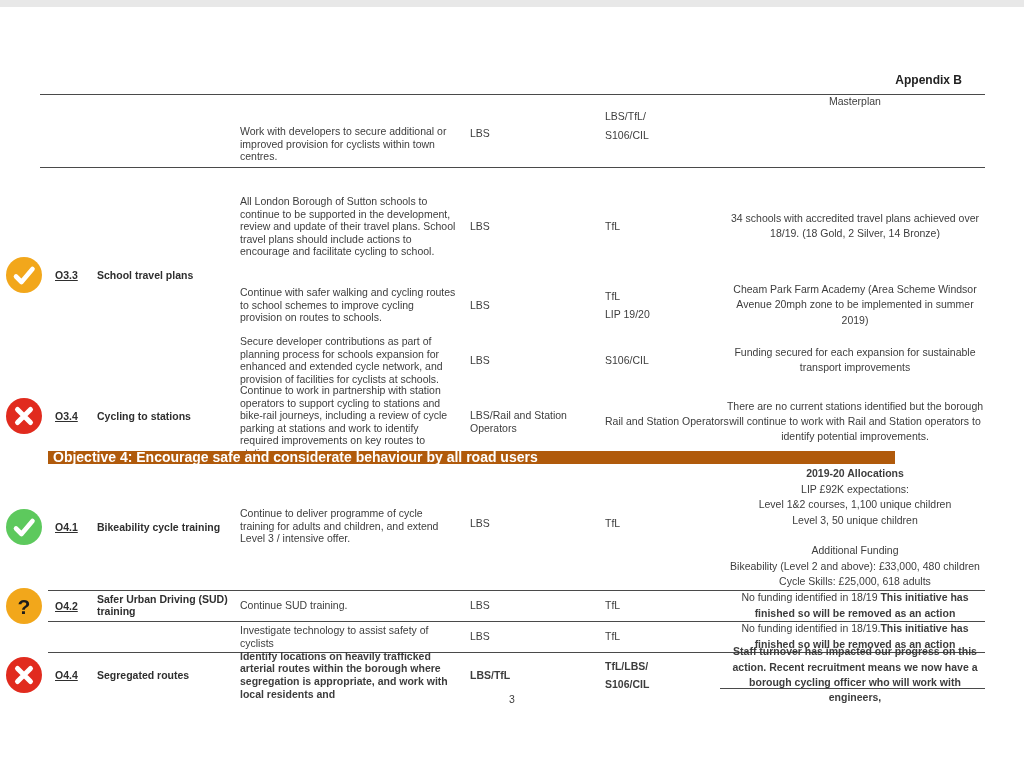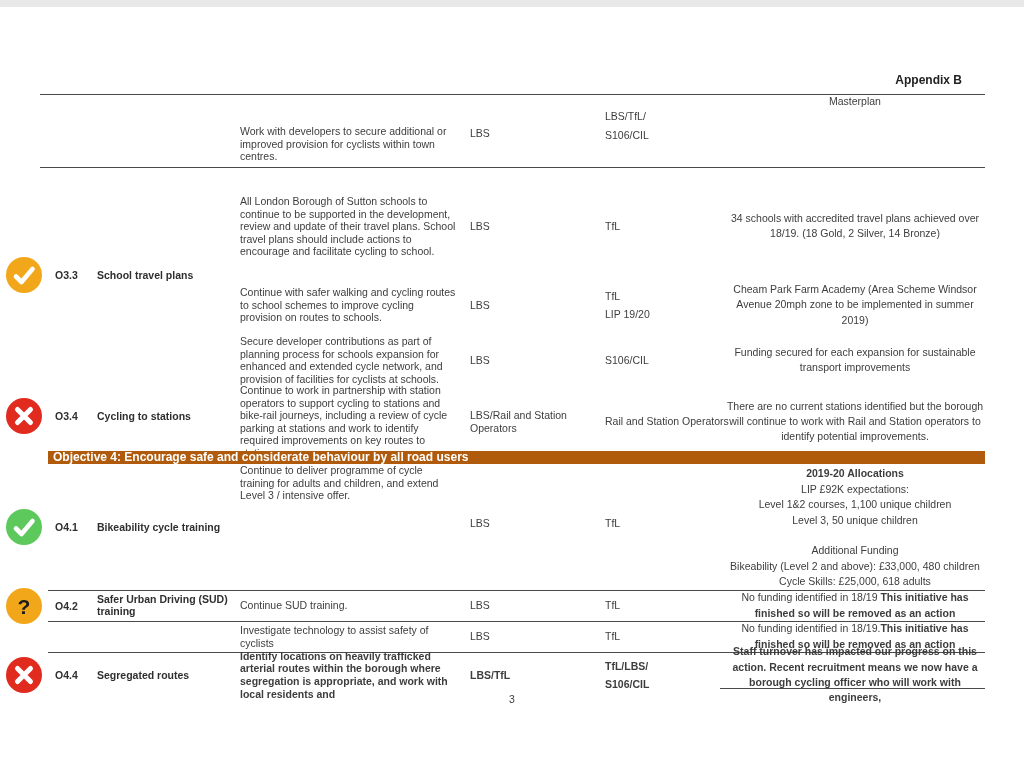--- a/index.html
+++ b/index.html
@@ -20,27 +20,27 @@
   .c-fund{line-height:13px;}
   .c-fund .fline{margin-bottom:5px;}
   .c-fund .fline:last-child{margin-bottom:0;}
   .c-out{text-align:center; line-height:15.4px;}
 
   
   .sec{position:absolute; left:0; width:985px;}
   .sec-left{position:absolute; left:0; top:0; bottom:0; width:240px;}
   .icon{position:absolute; left:6px; top:50%; transform:translateY(-50%); width:36px; height:36px;}
   .icon svg{display:block; width:36px; height:36px;}
-  .code{position:absolute; left:55px; top:50%; transform:translateY(-50%); font-weight:bold; color:#2f2f2f;}
+  .code{position:absolute; left:55px; top:50%; transform:translateY(-50%); font-weight:bold; color:#2f2f2f;text-decoration:underline;}
   .title{position:absolute; left:97px; top:50%; transform:translateY(-50%); font-weight:bold; color:#2f2f2f; width:140px; line-height:12.6px;}
   .rows{position:absolute; left:240px; top:0; width:745px;}
 
   .banner{
-    position:absolute; top:444px; left:48px; width:937px; height:13px;
-    color:#ffffff; font-weight:bold; font-size:12px; line-height:13px;
+    position:absolute; top:444px; left:48px; width:847px; height:13px;
+    color:#ffffff; font-weight:bold; font-size:14px; line-height:13px;
     padding-left:5px; box-sizing:border-box; background:#B05A0B;
   }
 
   .carry{position:absolute; top:100px; left:240px; width:745px; display:grid; grid-template-columns:230px 135px 120px 260px;}
   .carry .c-desc{padding-top:18px;}
   .carry .c-lead{padding-top:20px; align-self:start;}
   .carry .c-fund{padding-top:3px;}
   .carry .c-fund .fline{margin-bottom:6px;}
 
   
@@ -143,21 +143,21 @@
         <svg viewBox="0 0 36 36">
           <circle cx="18" cy="18" r="18" fill="#5DC95D"></circle>
           <path d="M10 19.5l5.5 5.5L26.5 12" stroke="#ffffff" stroke-width="4.6" fill="none" stroke-linecap="round" stroke-linejoin="round"></path>
         </svg>
       </span>
       <span class="code">O4.1</span>
       <span class="title">Bikeability  cycle training</span>
     </div>
     <div class="rows">
       <div class="row" style="align-items:start;">
-        <div class="c-desc" style="">Continue to deliver programme of cycle training for adults and children, and extend Level 3 / intensive offer.</div>
+        <div class="c-desc" style="padding-top:43px;">Continue to deliver programme of cycle training for adults and children, and extend Level 3 / intensive offer.</div>
         <div class="c-lead" style="padding-top:53px; align-self:start;">LBS</div>
         <div class="c-fund" style="padding-top:53px;">
           <div class="fline">TfL</div>
         </div>
         <div class="alloc" style="padding-top:2px;">
           <div class="bold">2019-20 Allocations</div>
           <div>LIP £92K expectations:</div>
           <div>Level 1&amp;2 courses, 1,100 unique children</div>
           <div>Level 3, 50 unique children</div>
           <div class="gap"></div>

